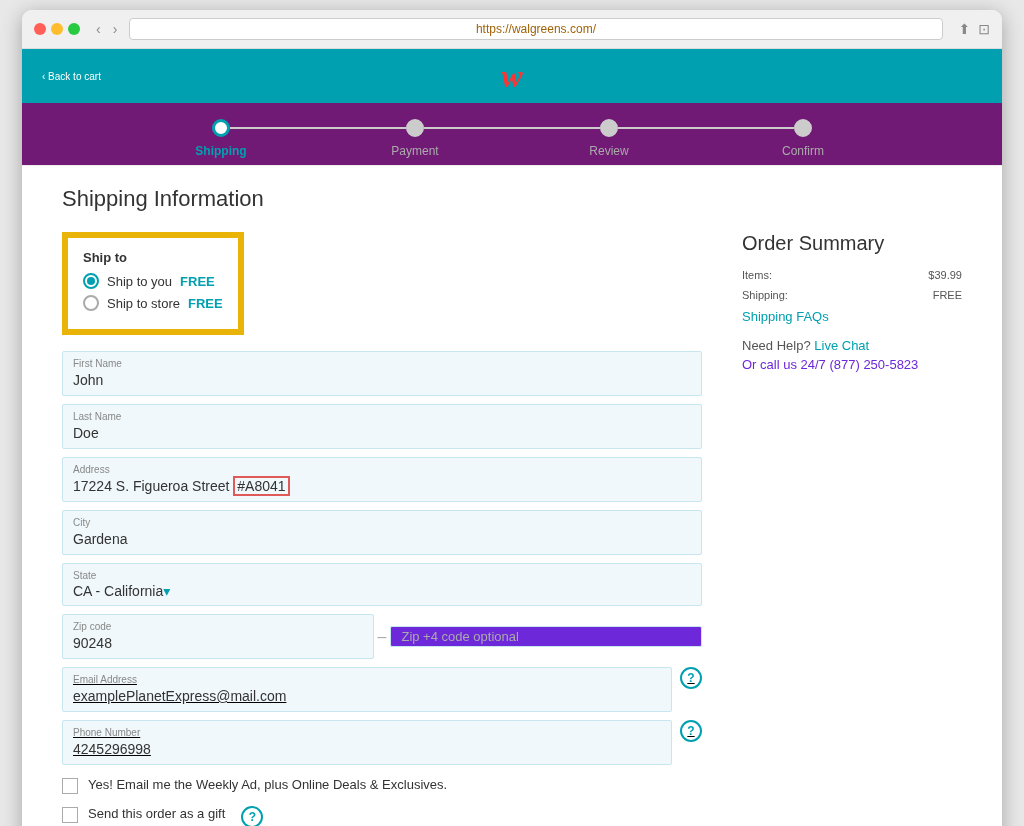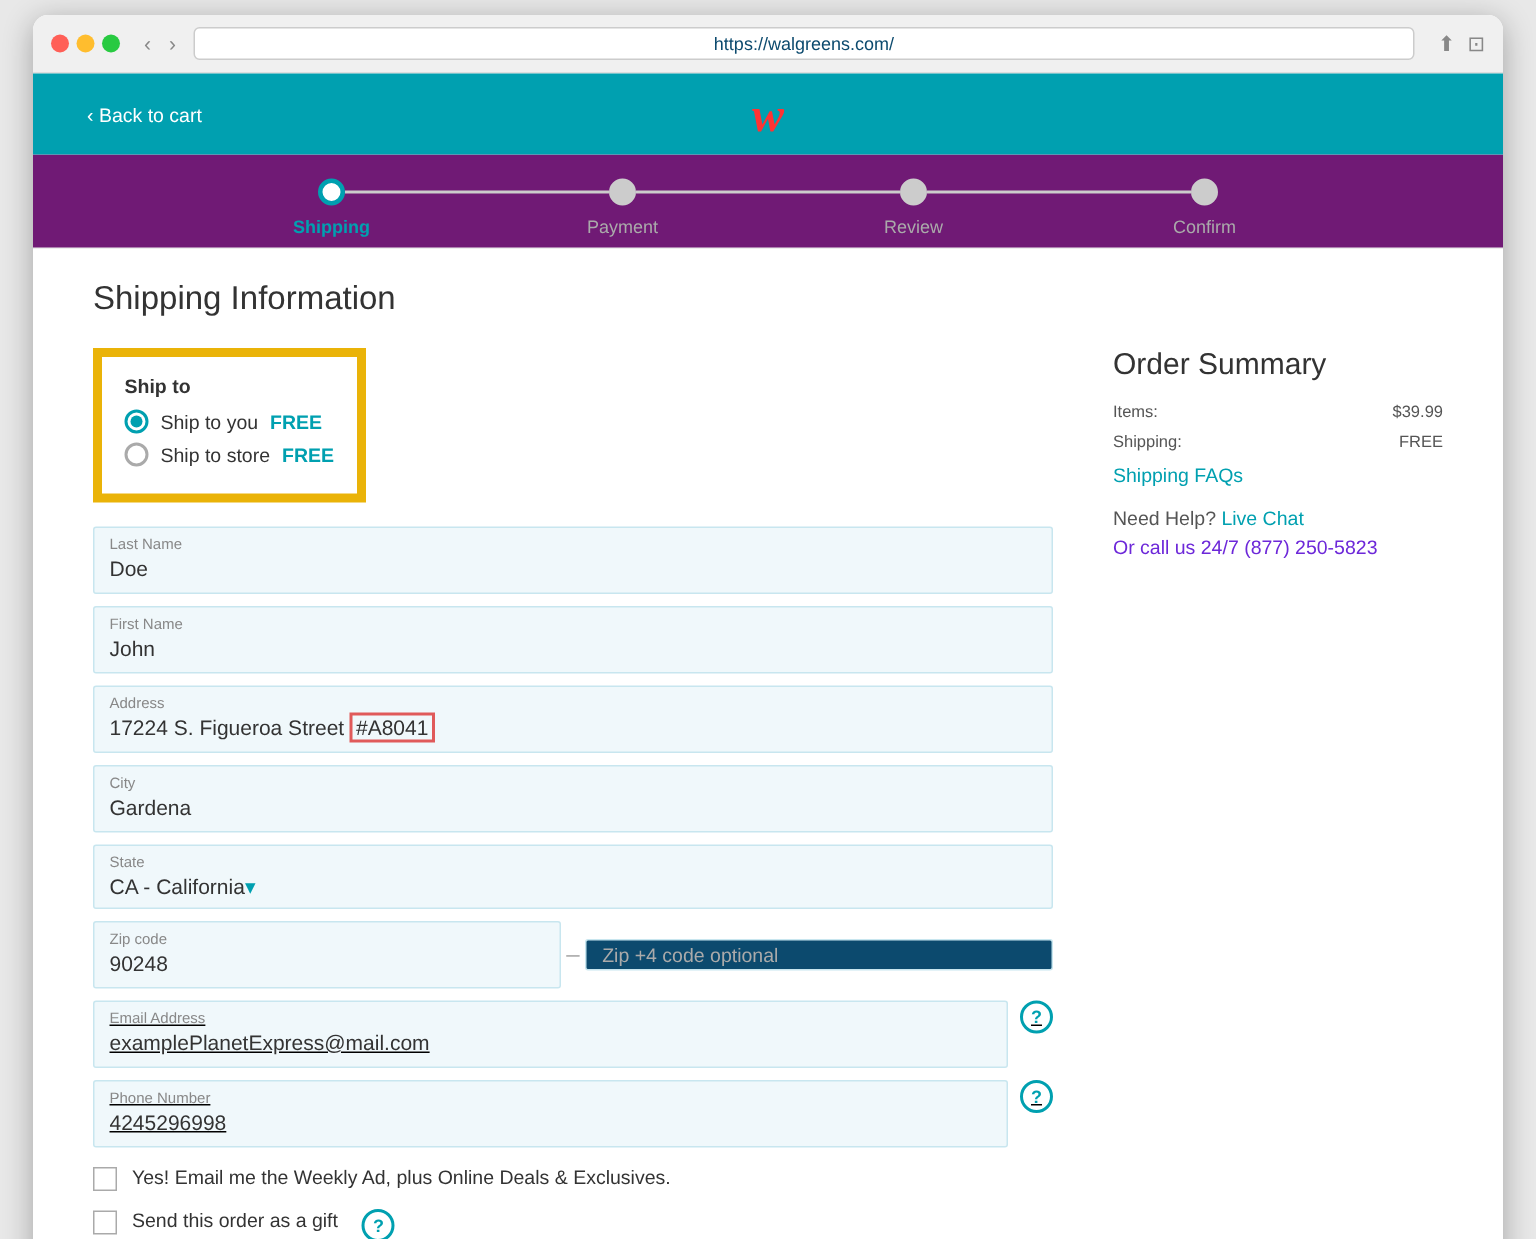--- a/index.html
+++ b/index.html
@@ -37,41 +37,41 @@
       background: none; border: none; cursor: pointer;
       color: #888; font-size: 14px; padding: 2px 4px;
     }
     .address-bar {
       flex: 1;
       background: #fff;
       border: 1px solid #ccc;
       border-radius: 4px;
       padding: 3px 10px;
       font-size: 12px;
-      color: #0c4a6e;
+      color: #a16207;
       text-align: center;
     }
     .browser-actions { display: flex; gap: 8px; margin-left: 8px; }
     .br-btn { background: none; border: none; cursor: pointer; color: #888; font-size: 14px; }
 
     
     .site-header {
       background: #00a0b0;
       display: flex;
       align-items: center;
       justify-content: center;
       padding: 10px 20px;
       position: relative;
       height: 54px;
     }
     .back-to-cart-header {
       position: absolute;
-      left: 36px;
+      left: 20px;
       color: #fff;
-      font-size: 13px;
+      font-size: 10px;
       cursor: pointer;
       display: flex;
       align-items: center;
       gap: 2px;
       text-decoration: none;
       text-align: right;
     }
     .walgreens-logo {
       font-size: 32px;
       font-weight: bold;
@@ -238,21 +238,21 @@
     .chevron-down { color: #00a0b0; font-size: 14px; }
     .zip-dash {
       display: flex;
       align-items: center;
       gap: 4px;
     }
     .zip-dash-char { color: #aaa; font-size: 16px; }
 
     
     .zip-optional {
-      background: #0c4a6e;
+      background: #6d28d9;
       border: 1px solid #c8e6ef;
       border-radius: 2px;
       padding: 2px 10px;
       color: #aaa;
       font-size: 13px;
       flex: 1;
       display: flex;
       align-items: center;
     }
 
@@ -383,29 +383,29 @@
             <span>Ship to store</span>
             <span class="free-label">FREE</span>
           </div>
         </div>
 
         
         <div class="form-section">
 
           <div class="form-row">
             <div class="field-group">
+              <span class="field-label">First Name</span>
+              <span class="field-value">John</span>
+            </div>
+          </div>
+
+          <div class="form-row">
+            <div class="field-group">
               <span class="field-label">Last Name</span>
               <span class="field-value">Doe</span>
-            </div>
-          </div>
-
-          <div class="form-row">
-            <div class="field-group">
-              <span class="field-label">First Name</span>
-              <span class="field-value">John</span>
             </div>
           </div>
 
           <div class="form-row">
             <div class="field-group">
               <span class="field-label">Address</span>
               <span class="field-value">
                 <span>17224 S. Figueroa Street</span>
                 <span class="address-highlight">#A8041</span>
               </span>

